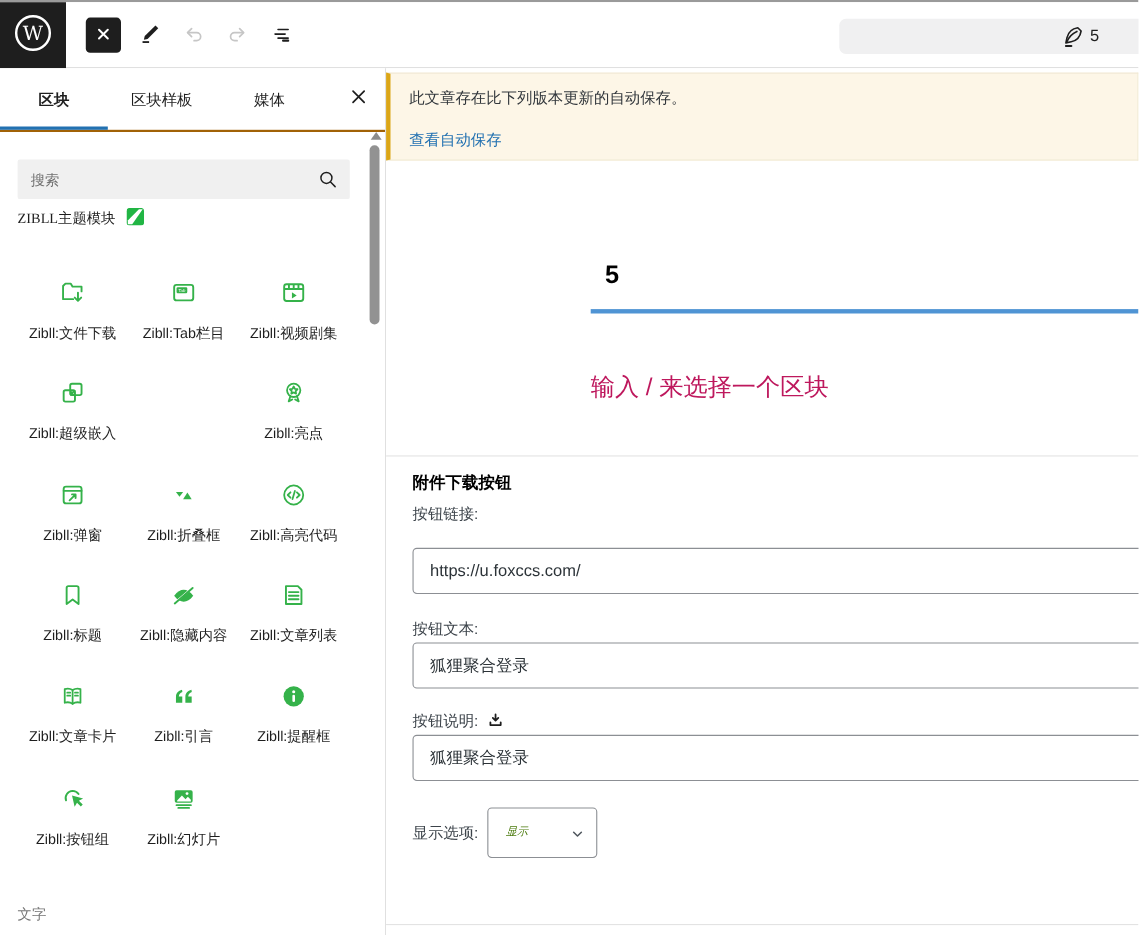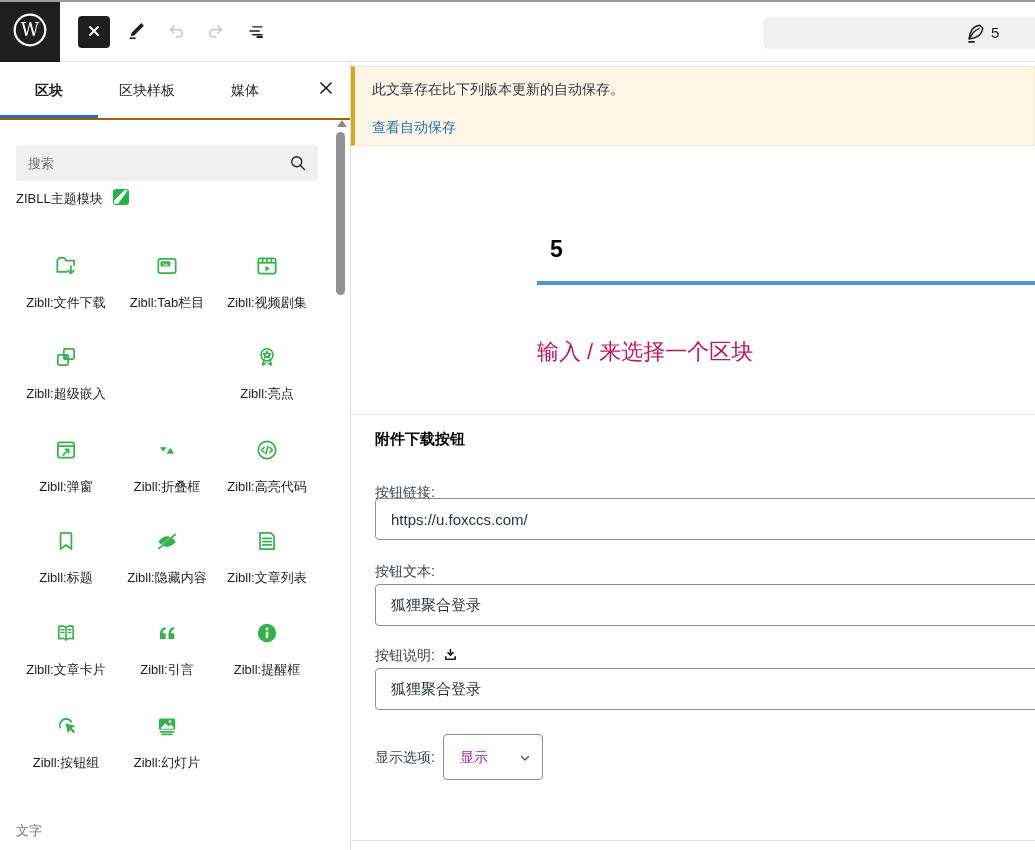--- a/index.html
+++ b/index.html
@@ -29,21 +29,21 @@
   .tab { width:98px; text-align:center; line-height:56px; font-size:14px; color:#1e1e1e; cursor:pointer; position:relative; }
   .tab.active { font-weight:bold; }
   .tab.active::after { content:""; position:absolute; left:0; right:0; bottom:0; height:3px; background:#2271b1; }
   .tabs-close { margin-left:auto; width:48px; display:flex; align-items:center; justify-content:center; cursor:pointer; }
 
   .search-box { position:absolute; left:16px; top:83px; width:302px; height:36px; background:#f0f0f0; border-radius:2px; }
   .search-box input { position:absolute; left:0; top:0; width:100%; height:100%; background:transparent; border:none; outline:none; padding:0 26px 0 12px; font-size:13px; color:#1e1e1e; font-family:inherit; }
   .search-box input::placeholder { color:#6f6f6f; }
   .search-box .mag { position:absolute; right:10px; top:8px; }
 
-  .zibll-head { position:absolute; left:16px; top:128px; height:18px; display:flex; align-items:center; gap:10px; }
+  .zibll-head { position:absolute; left:16px; top:128px; height:18px; display:flex; align-items:center; gap:10px;font-family:Liberation Serif, serif; }
   .zibll-head .zt { font-size:13px; color:#1e1e1e; }
 
   .bi { position:absolute; width:100px; text-align:center; cursor:pointer; }
   .bi .ic { height:24px; display:flex; align-items:center; justify-content:center; }
   .bi .bl { margin-top:16px; font-size:13px; color:#1e1e1e; white-space:nowrap; }
   .c1 { left:16px; } .c2 { left:117px; } .c3 { left:217px; }
   .r1 { top:192px; } .r2 { top:283px; } .r3 { top:376px; } .r4 { top:467px; } .r5 { top:559px; } .r6 { top:652px; }
 
   .next-section { position:absolute; left:16px; top:760px; font-size:13px; color:#757575; }
 
@@ -58,26 +58,26 @@
   .notice .lnk { position:absolute; left:17px; top:52px; font-size:14px; color:#2271b1; cursor:pointer; }
 
   .post-title { position:absolute; left:199px; top:174px; font-size:23px; font-weight:bold; color:#000; }
   .title-underline { position:absolute; left:186px; top:219px; width:498px; height:4px; background:#4f94d4; }
 
   .block-ph { position:absolute; left:186px; top:275px; font-size:22px; color:#be185d; }
 
   .dl-block { position:absolute; left:0; top:352px; width:684px; height:427px; border-top:1px solid #e3e3e3; border-bottom:1px solid #e3e3e3; }
   .dl-heading { position:absolute; left:24px; top:15px; font-size:15px; font-weight:bold; color:#000000; }
   .fld-label { position:absolute; left:24px; font-size:14px; color:#3c434a; }
-  .lab1 { top:44px;margin-top:25px; } .lab2 { top:148px; } .lab3 { top:232px; display:flex; align-items:center; gap:8px; }
+  .lab1 { top:44px; } .lab2 { top:148px; } .lab3 { top:232px; display:flex; align-items:center; gap:8px; }
   .txt-input { position:absolute; left:24px; width:690px; height:42px; border:1px solid #8c8f94; border-radius:4px; padding:0 15px; font-size:15px; color:#2c3338; font-family:inherit; background:#fff; outline:none; }
   .in1 { top:83px; } .in2 { top:169px; } .in3 { top:253px; }
   .disp-label { position:absolute; left:24px; top:334px; font-size:14px; color:#3c434a; }
   .disp-select { position:absolute; left:92px; top:319px; width:100px; height:46px; border:1px solid #8c8f94; border-radius:4px; background:#fff; cursor:pointer; }
-  .disp-select .sv { position:absolute; left:16px; top:14px; font-size:14px; color:#a21caf; }
+  .disp-select .sv { position:absolute; left:16px; top:14px; font-size:10px; color:#4d7c0f;font-style:italic; }
   .disp-select .chev { position:absolute; right:10px; top:16px; }
 </style>
 </head>
 <body>
 
 <div class="screen">
   <div class="top-line"></div>
 
   <div class="header">
     <div class="wp-logo">

